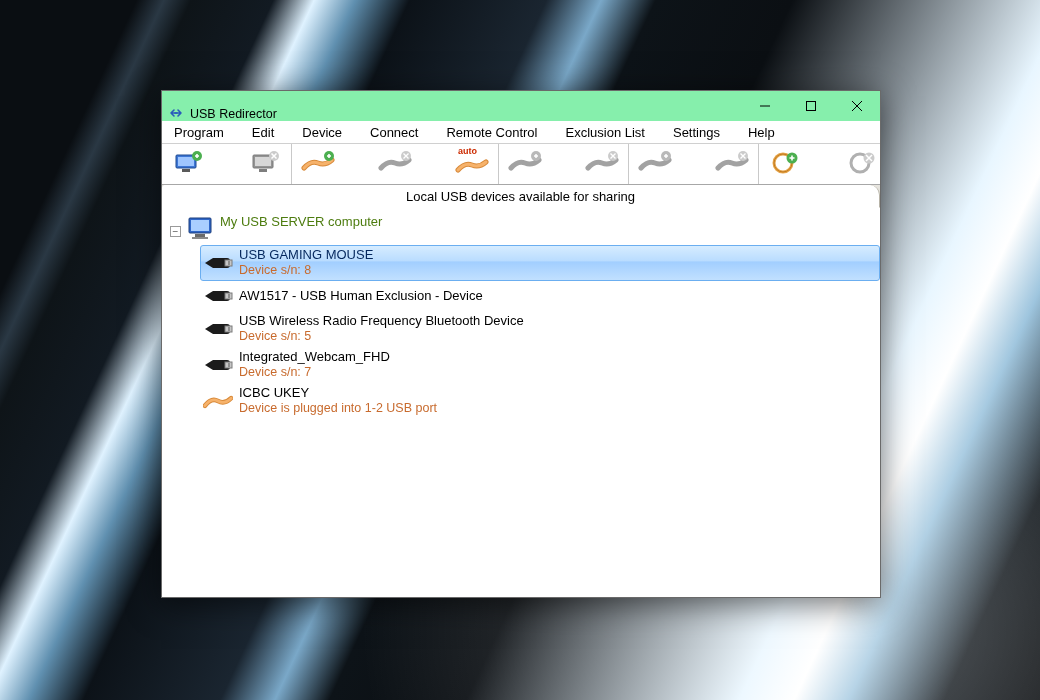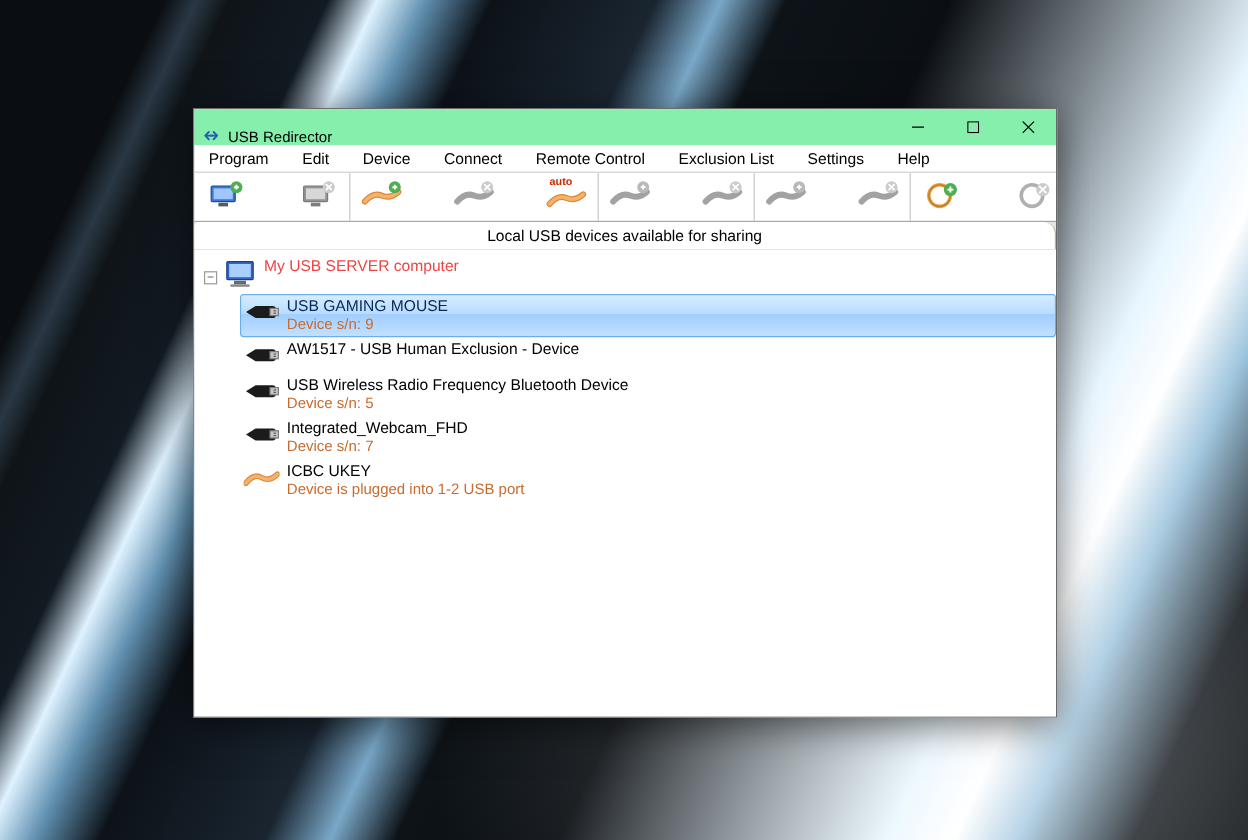--- a/index.html
+++ b/index.html
@@ -44,24 +44,24 @@
   .tab.active { background:#fff; border-bottom:1px solid #fff; margin-bottom:-1px; border-top-left-radius:4px; border-top-right-radius:10px; box-shadow: inset 0 1px 0 #fff; }
   .tab.inactive { background:linear-gradient(#ebe9e1,#cfcabd); color:#222;}
   .tab.inactive::before{content:"";position:absolute;left:0;top:0;bottom:0;width:12px;background:linear-gradient(to right,#b9b5a8,transparent);}
 
   .tree { flex:1; overflow:auto; background:#fff; padding: 4px 0 0 0; font-size:13px; }
 
   .root-row { display:flex; align-items:flex-start; padding: 2px 6px 3px 8px; }
   .root-row .expander { width:11px; height:11px; border:1px solid #9a9a9a; margin:12px 5px 0 0; display:flex; align-items:center; justify-content:center; font-size:10px; line-height:1; color:#555; background:#fff;}
   .root-row .pc-icon { width:28px; height:28px; margin-right:6px; display:flex; align-items:center; justify-content:center;}
   .root-texts { display:flex; flex-direction:column; }
-  .root-title { color:#ef4444; }
+  .root-title { color:#4d7c0f; }
   .root-status { color:#1347e2; }
 
-  .dev-row { display:flex; margin-left:38px; padding:1px 6px 1px 2px; border:1px solid transparent; border-radius:3px; }
+  .dev-row { display:flex; align-items:center; margin-left:38px; padding:1px 6px 1px 2px; border:1px solid transparent; border-radius:3px; }
   .dev-row.selected { background:linear-gradient(#d6ecff,#b9dcff 45%,#a1ceff 46%,#c1e0ff); border-color:#6baef0; }
   .dev-icon { width:30px; height:26px; margin-right:6px; display:flex; align-items:center; justify-content:center; }
   .dev-texts { display:flex; flex-direction:column; line-height:1.25; }
   .dev-name { color:#000; }
   .dev-row.selected .dev-name { color:#05285e; }
   .dev-sub  { color:#c86b2e; font-size:12.5px; }
 </style>
 </head>
 <body>
 
@@ -226,21 +226,21 @@
           <div class="dev-icon">
             <svg width="30" height="20" viewBox="0 0 30 20">
               <path d="M2 10 L10 5 L24 5 Q27 5 27 8 L27 12 Q27 15 24 15 L10 15 Z" fill="#1b1b1b"></path>
               <rect x="22" y="7" width="7" height="6" fill="#c7c7c7" stroke="#7b7b7b"></rect>
               <rect x="25" y="8.5" width="2" height="1" fill="#555"></rect>
               <rect x="25" y="10.5" width="2" height="1" fill="#555"></rect>
             </svg>
           </div>
           <div class="dev-texts">
             <span class="dev-name">USB GAMING MOUSE</span>
-            <span class="dev-sub">Device s/n: 9</span>
+            <span class="dev-sub">Device s/n: 8</span>
           </div>
         </div>
         <div class="dev-row">
           <div class="dev-icon">
             <svg width="30" height="20" viewBox="0 0 30 20">
               <path d="M2 10 L10 5 L24 5 Q27 5 27 8 L27 12 Q27 15 24 15 L10 15 Z" fill="#1b1b1b"></path>
               <rect x="22" y="7" width="7" height="6" fill="#c7c7c7" stroke="#7b7b7b"></rect>
               <rect x="25" y="8.5" width="2" height="1" fill="#555"></rect>
               <rect x="25" y="10.5" width="2" height="1" fill="#555"></rect>
             </svg>

